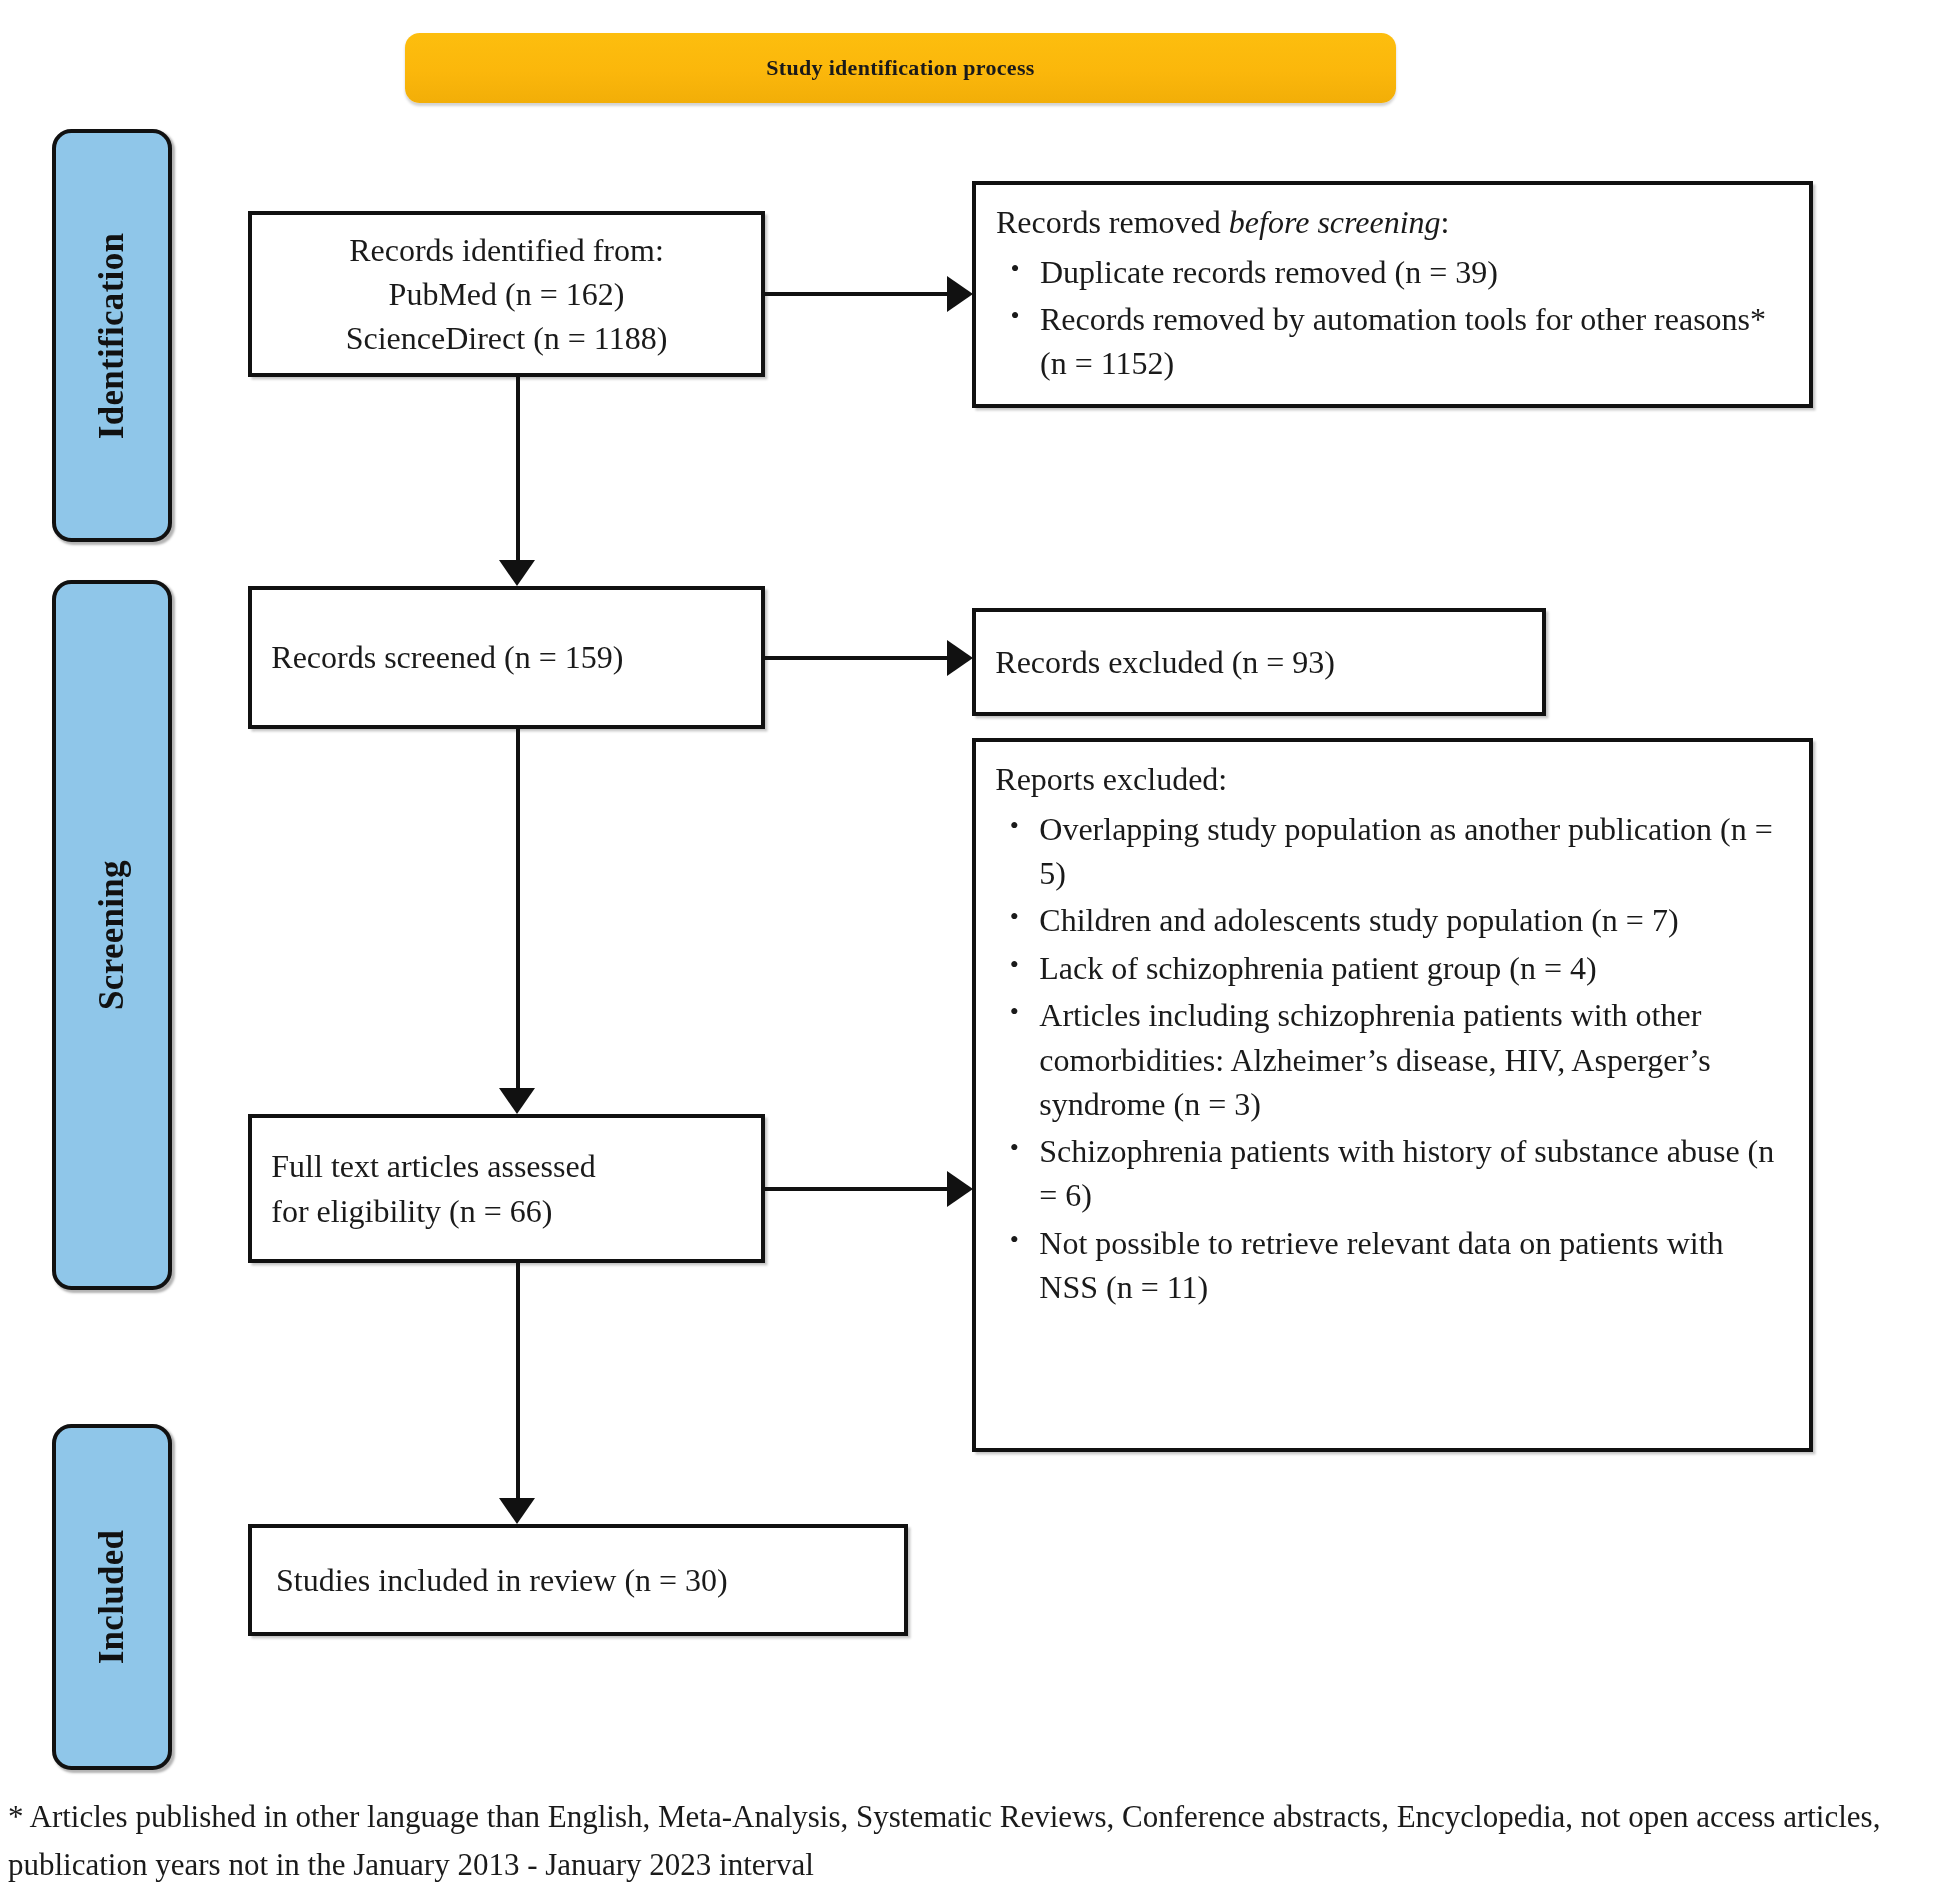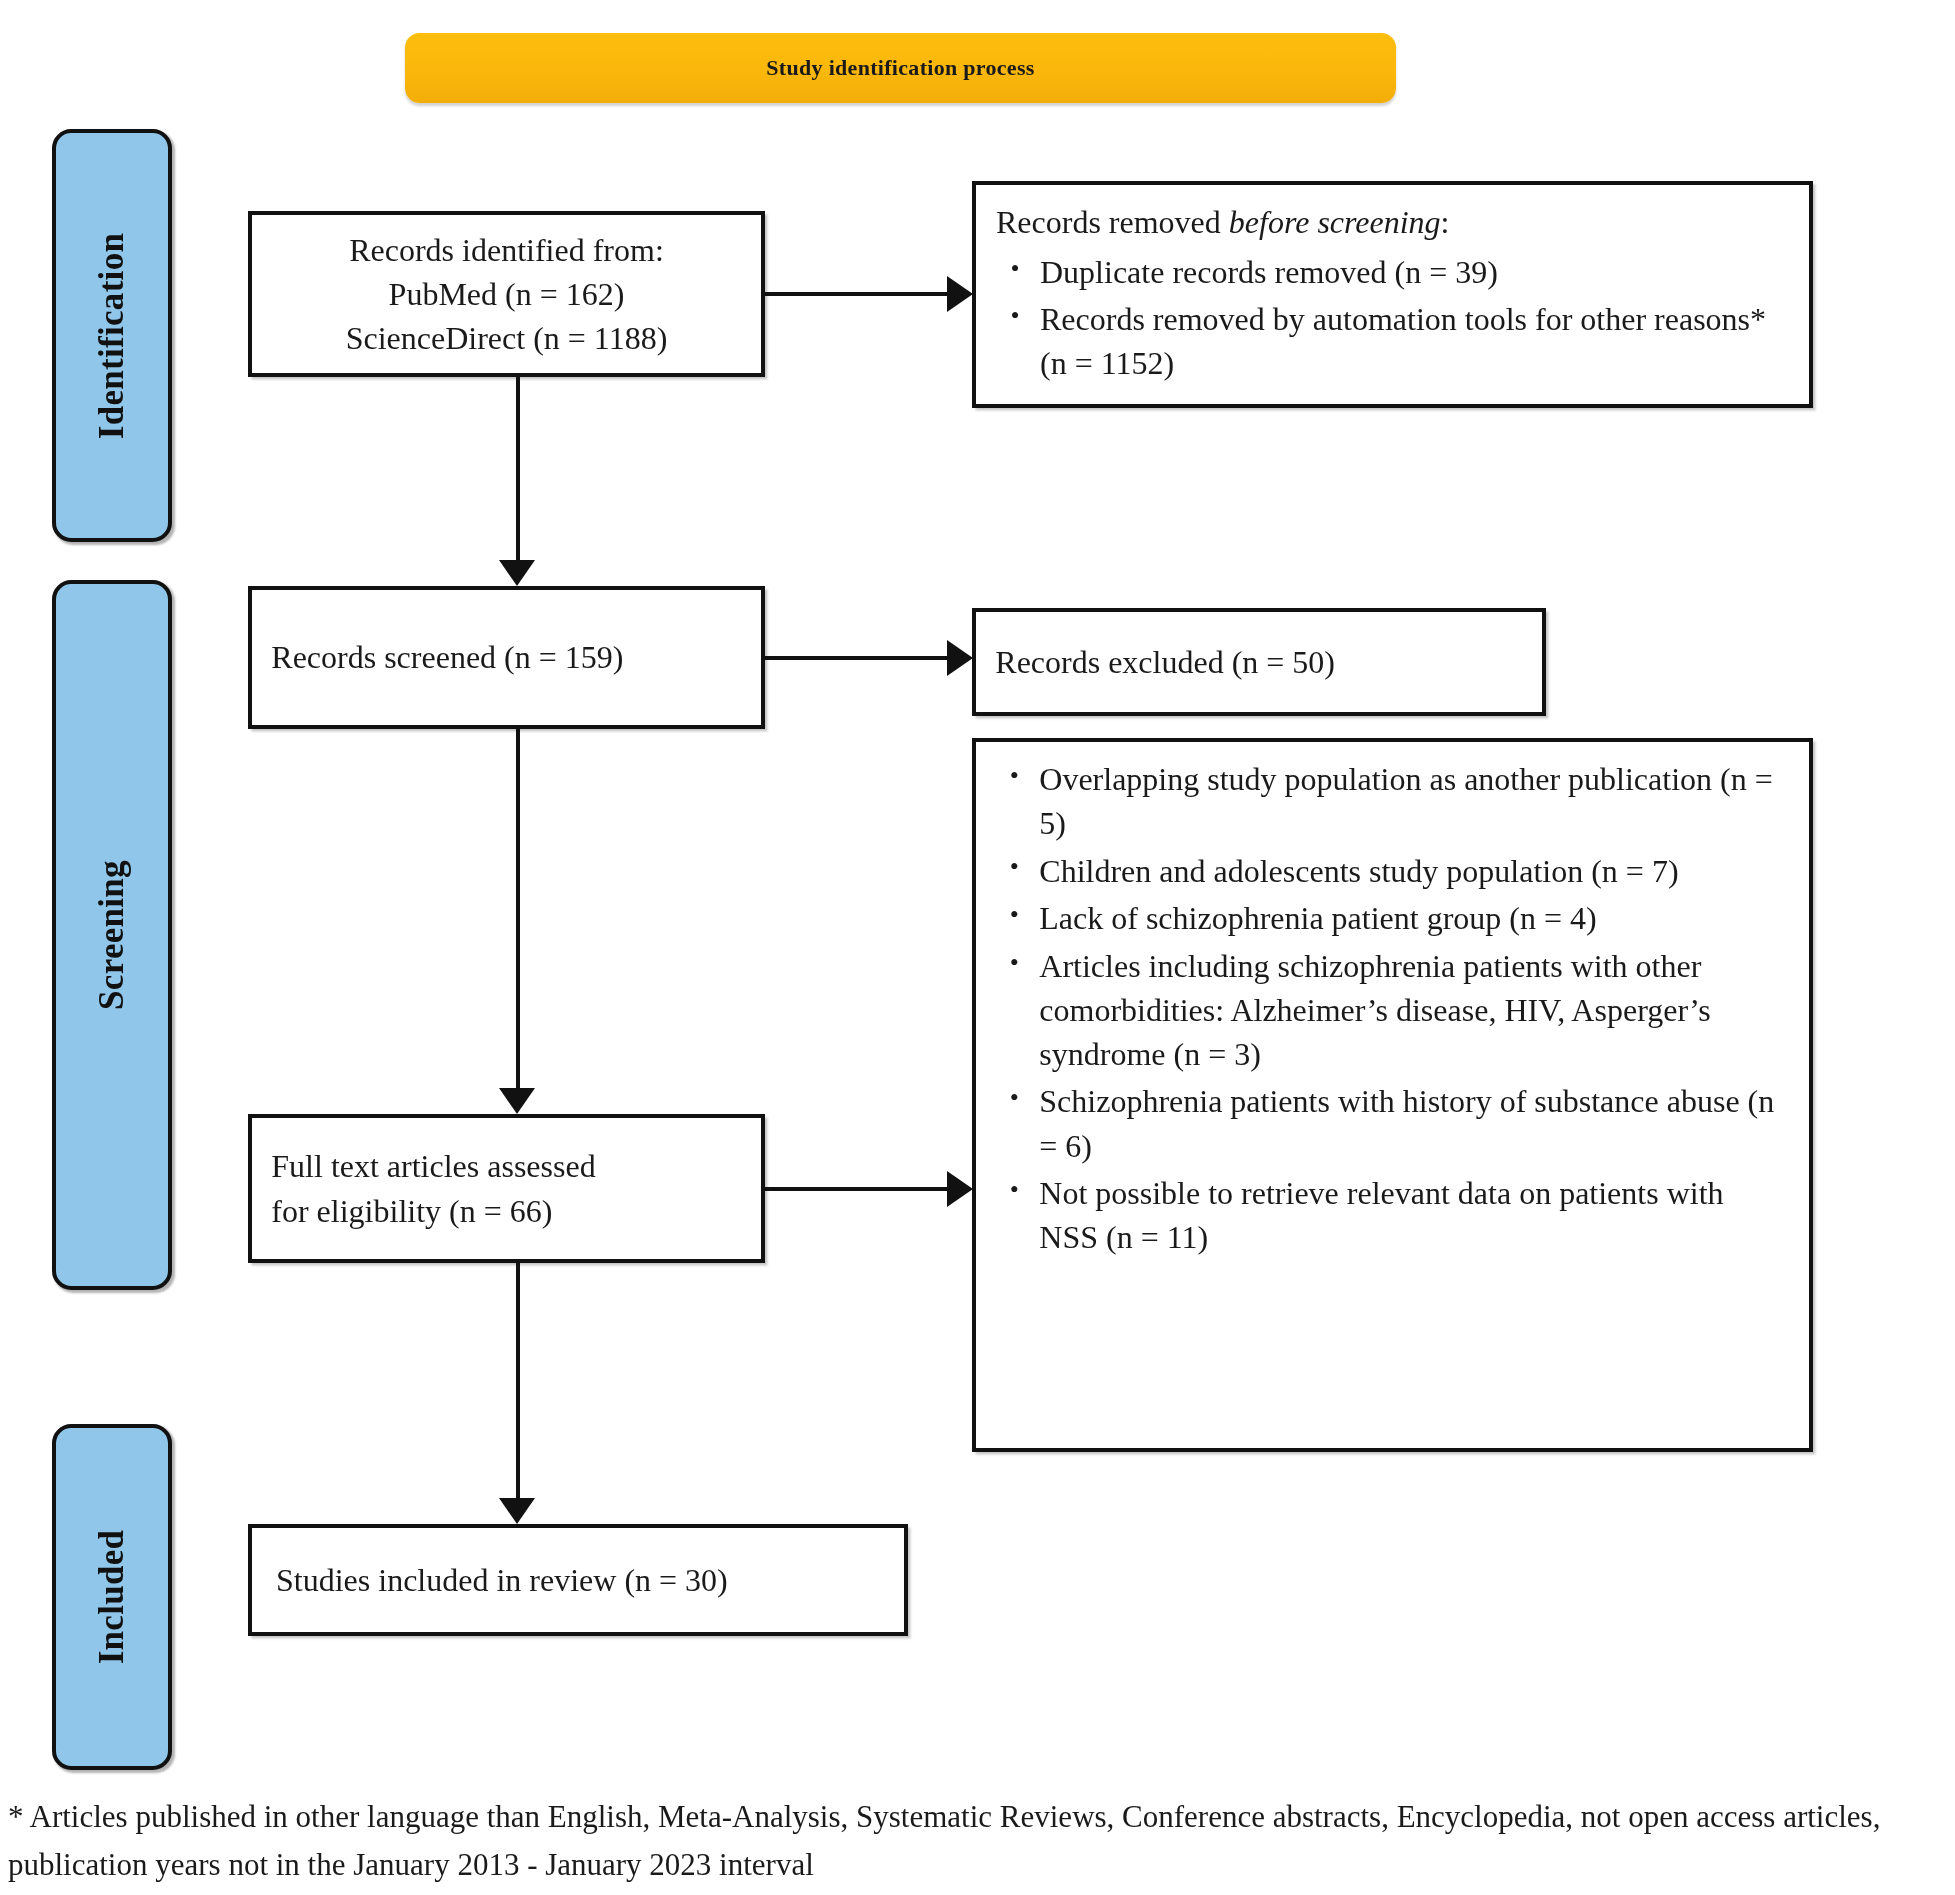--- a/index.html
+++ b/index.html
@@ -198,29 +198,30 @@
       <li>Duplicate records removed (n = 39)</li>
       <li>Records removed by automation tools for other reasons* (n = 1152)</li>
     </ul>
   </div>
 
   <div class="box" id="box-screened">
     <p>Records screened (n = 159)</p>
   </div>
 
   <div class="box" id="box-excluded-rec">
-    <p>Records excluded (n = 50)</p>
+    <p>Records excluded (n = 93)</p>
   </div>
 
   <div class="box" id="box-fulltext">
     <p>Full text articles assessed</p>
     <p>for eligibility (n = 66)</p>
   </div>
 
   <div class="box" id="box-reports-excl">
+    <p class="lead">Reports excluded:</p>
     <ul class="blist">
       <li>Overlapping study population as another publication (n = 5)</li>
       <li>Children and adolescents study population (n = 7)</li>
       <li>Lack of schizophrenia patient group (n = 4)</li>
       <li>Articles including schizophrenia patients with other comorbidities: Alzheimer’s disease, HIV, Asperger’s syndrome (n = 3)</li>
       <li>Schizophrenia patients with history of substance abuse (n = 6)</li>
       <li>Not possible to retrieve relevant data on patients with NSS (n = 11)</li>
     </ul>
   </div>
 

